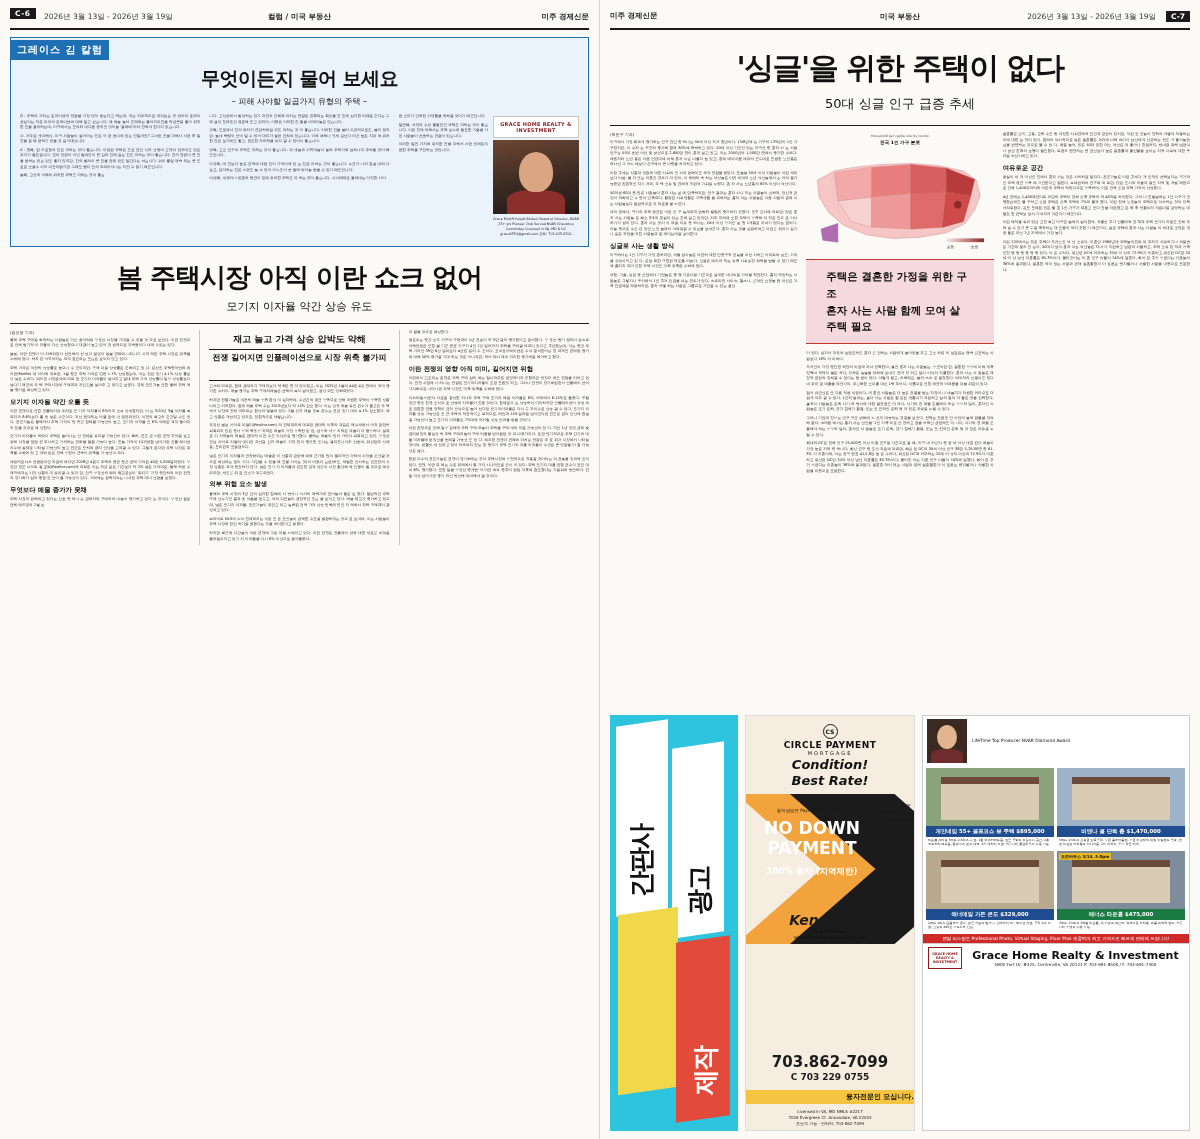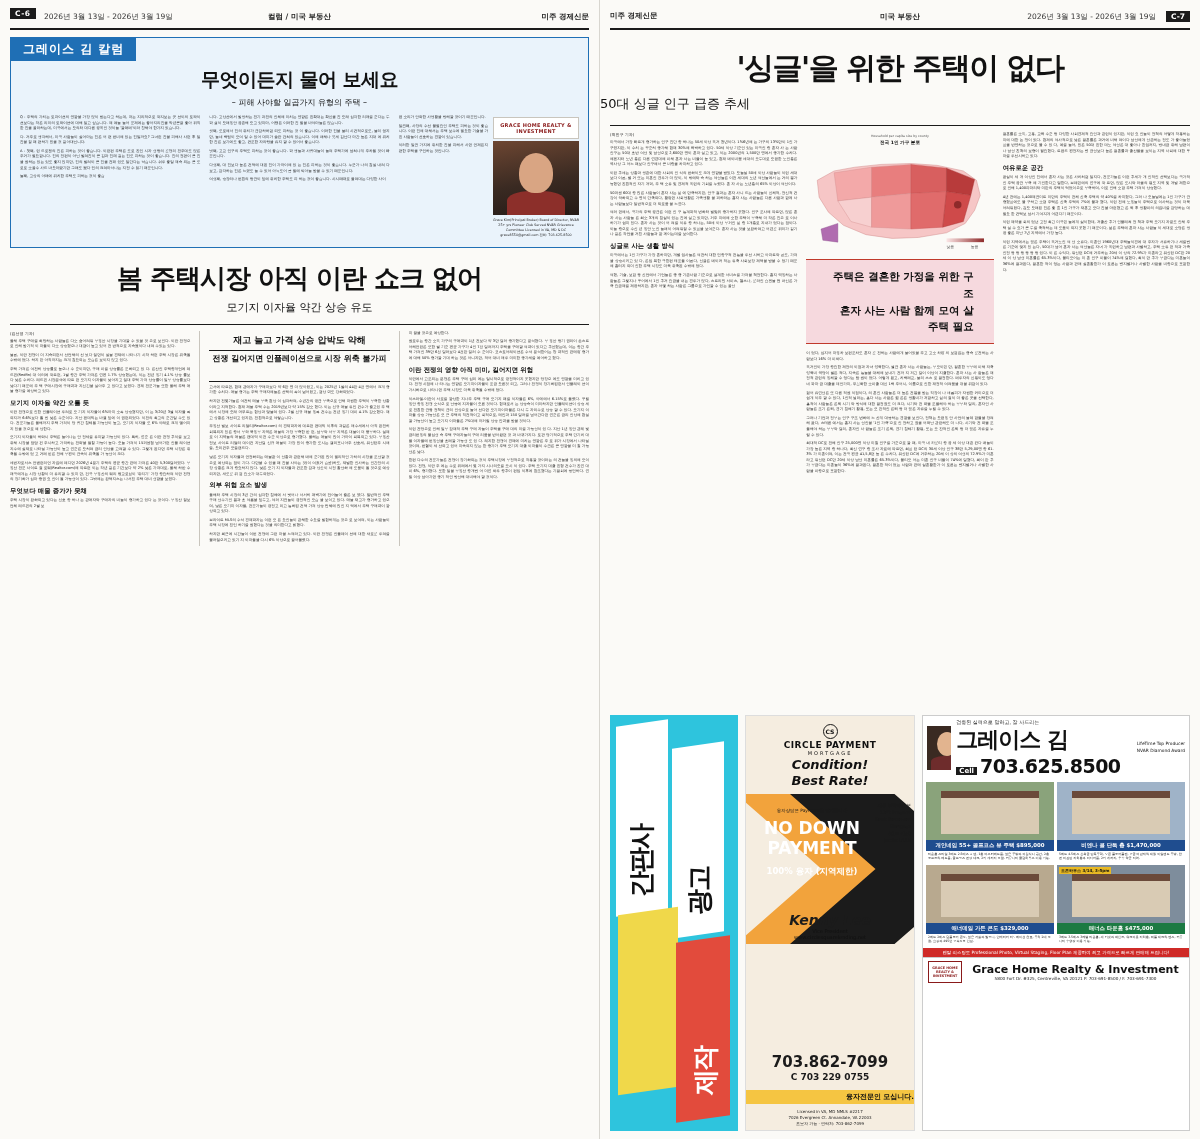--- a/index.html
+++ b/index.html
@@ -76,22 +76,22 @@
   .gk-box {
     margin: 7px 10px 0 10px;
     border: 1.6px solid #1f6fb5;
     background: #eaf3fb;
     padding: 0 0 7px 0;
     position: relative;
   }
   .gk-tag {
     display: inline-block;
     background: #1f6fb5; color: #fff;
-    font-size: 12px; font-weight: bold;
-    padding: 3px 12px;
+    font-size: 10px; font-weight: bold;
+    padding: 3px 6px;
     letter-spacing: 1px;
   }
   .gk-title {
     text-align: center;
     font-size: 19px;
     font-weight: bold;
     margin: 6px 0 4px 0;
     letter-spacing: -0.5px;
   }
   .gk-sub {
@@ -168,37 +168,37 @@
 
   
   .r-headline {
     text-align: center;
     font-size: 30px;
     font-weight: bold;
     margin: 18px 12px 6px 12px;
     letter-spacing: -1.5px;
   }
   .r-sub {
-    font-size: 13px; margin-bottom: 12px; font-weight: 500;
+    text-align: center; font-size: 13px; margin-bottom: 12px; font-weight: 500;
   }
   .r-cols { display: flex; gap: 9px; padding: 0 10px; }
   .r-cols > .c { flex: 1; }
 
   
   .map-box { width: 100%; margin: 2px 0 4px 0; }
   .map-title {
     text-align: center; font-size: 4.6px; font-weight: bold; margin-bottom: 1px;
   }
   .map-title-sm { text-align:center; font-size:3.2px; color:#555; margin-bottom:2px;}
   .map-svg { width: 100%; height: 108px; display: block; }
   .pull-quote {
     background: #f6d9de;
     border-top: 1.5px solid #c0392b;
     border-bottom: 1.5px solid #c0392b;
-    text-align: right;
+    text-align: left;
     padding: 8px 20px;
     font-size: 10.5px;
     font-weight: bold;
     line-height: 1.6;
     margin: 5px 0 7px 0;
   }
 
   
   .ads {
     position: absolute;
@@ -591,28 +591,20 @@
         <div>Licensed in VA, MD  NMLS #2217</div>
         <div>7026 Evergreen Ct. Annandale, VA 22003</div>
         <div>초보자 가능 · 연락처: 703-862-7099</div>
       </div>
     </div>
 
     <div class="ad ad-3">
       <div class="ad3-top">
         <div style="display:flex;align-items:center;gap:5px;">
           <div class="photo-head"></div>
-          <div style="flex:1;">
-            <div class="ad3-kicker" style="text-align:left;">검증된 실력으로 말하고, 잘 사드리는</div>
-            <div class="ad3-name">그레이스 김</div>
-            <div style="display:flex;align-items:baseline;gap:3px;">
-              <span style="font-size:7px;font-weight:bold;background:#1b1b1b;color:#fff;padding:0 3px;">Cell</span>
-              <span class="ad3-cell">703.625.8500</span>
-            </div>
-          </div>
           <div class="ad3-awards">LifeTime Top Producer
 NVAR Diamond Award</div>
         </div>
       </div>
 
       <div class="ad3-grid">
         <div class="listing">
           <div class="img"></div>
           <div class="bar">개인네임 55+ 골프코스 뷰 주택 $895,000</div>
           <div class="desc">타운홈 스타일 3베드 2.5배스 + 덴, 1층 마스터베드룸, 넓은 주방과 아침식사 공간, 2층 로프트와 베드룸, 골프코스 전망 데크, 2카 개러지 포함. 커뮤니티 클럽하우스 이용 가능.</div>

